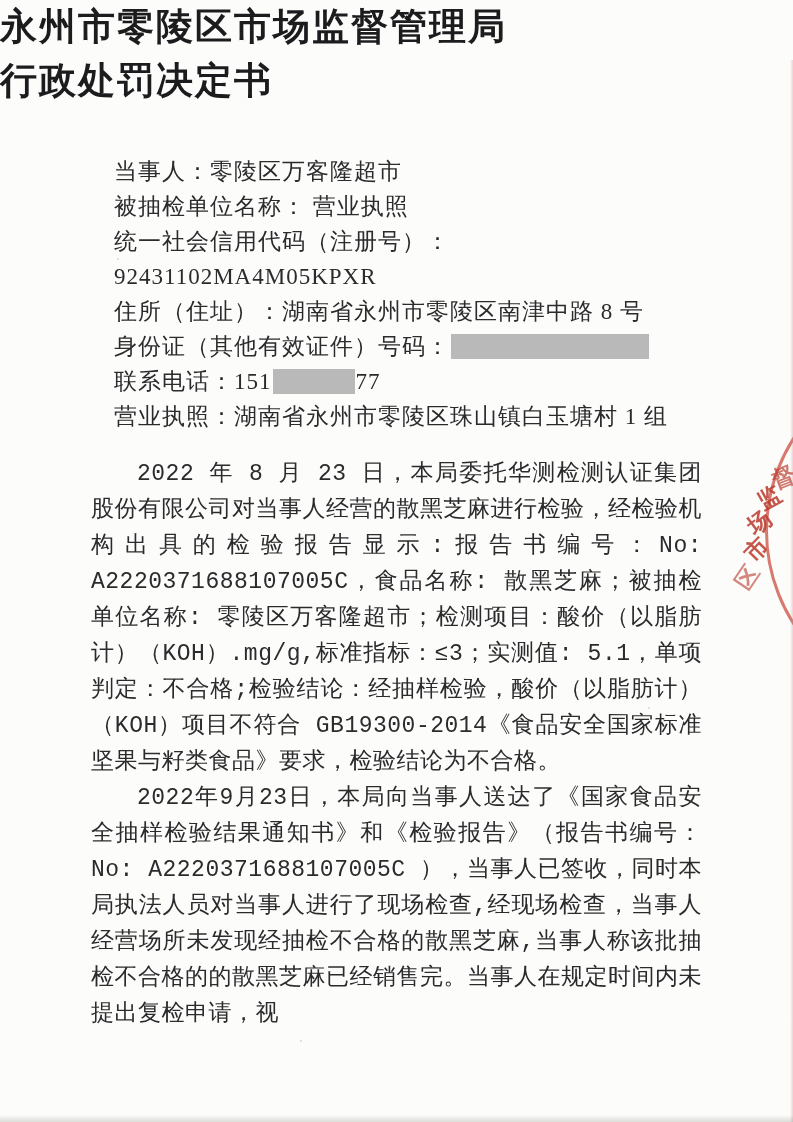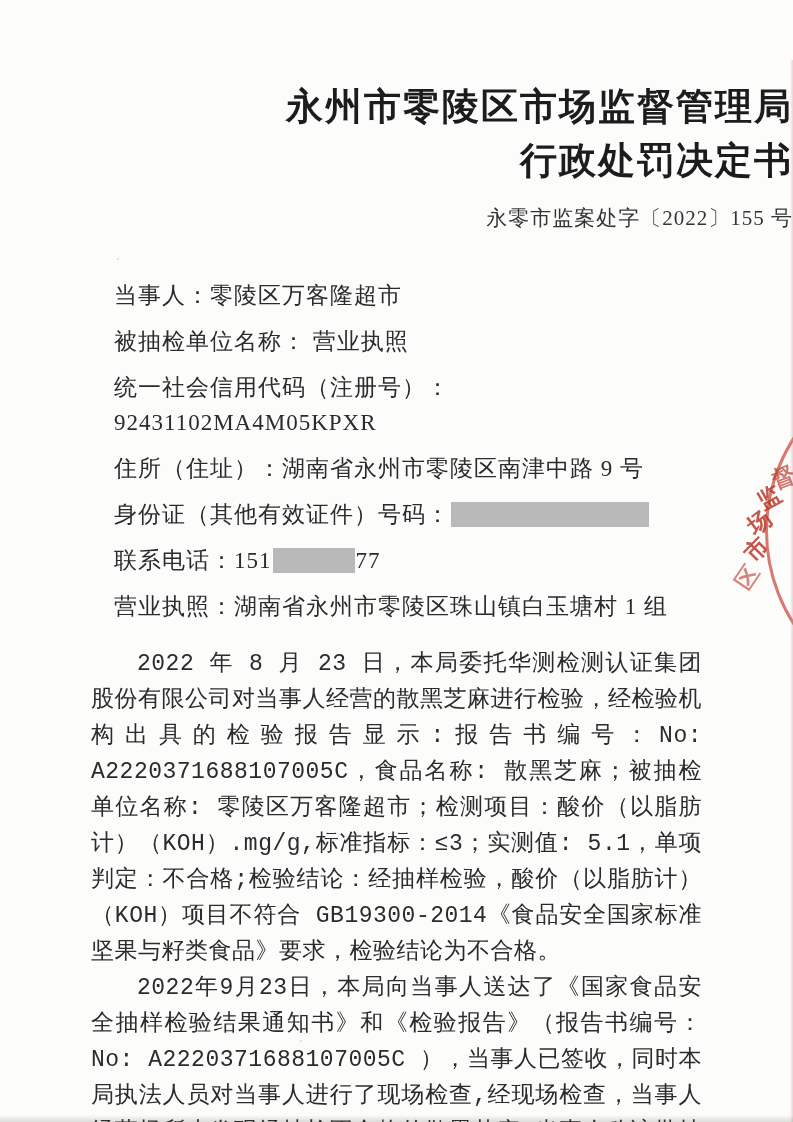--- a/index.html
+++ b/index.html
@@ -12,33 +12,33 @@
     font-family:"Liberation Serif","DejaVu Serif",serif;
     color:#2b2b2e;
   }
   
   .edge-bottom{position:absolute;left:0;right:0;bottom:0;height:7px;
     background:linear-gradient(to bottom,rgba(0,0,0,0),rgba(70,70,60,0.18));}
   .edge-right{position:absolute;top:60px;bottom:0;right:0;width:3px;
     background:linear-gradient(to right,rgba(0,0,0,0),rgba(190,140,150,0.35));}
   .speck{position:absolute;border-radius:50%;background:#d9d9d3;}
 
-  .header{margin-top:80px;text-align:right;}
+  .header{text-align:left;}
   .title{
     font-weight:bold;color:#1c1c1f;
     font-size:37px;line-height:54px;letter-spacing:2px;
   }
   .docnum{
     margin-top:16px;font-size:21px;color:#333336;letter-spacing:1px;
   }
 
   .party{margin:46px 88px 0 114px;}
   .pline{
     font-size:23px;line-height:35px;letter-spacing:1px;
-    white-space:pre-wrap;color:#2b2b2e;margin-top:11px;
+    white-space:pre-wrap;color:#2b2b2e;
   }
   .redact{
     display:inline-block;background:#b9b9b9;height:25px;
     vertical-align:-5px;margin:0 1px;
   }
   .redact-id{width:198px;}
   .redact-phone{width:82px;}
 
   .bodytext{margin:22px 91px 0 91px;}
   .bpara{
@@ -62,28 +62,27 @@
   .seal-char.c4{left:772px;top:466px;transform:rotate(-21deg);opacity:.8;}
 </style>
 </head>
 <body>
 
 <div class="sheet">
 
   <div class="header">
     <div class="title">永州市零陵区市场监督管理局</div>
     <div class="title">行政处罚决定书</div>
-    <div class="docnum">永零市监案处字〔2022〕155 号</div>
   </div>
 
   <div class="party">
     <div class="pline"><span>当事人：</span><span>零陵区万客隆超市</span></div>
     <div class="pline"><span>被抽检单位名称：</span><span> 营业执照</span></div>
     <div class="pline"><span>统一社会信用代码（注册号）：</span><span> 92431102MA4M05KPXR</span></div>
-    <div class="pline"><span>住所（住址）：</span><span>湖南省永州市零陵区南津中路 9 号</span></div>
+    <div class="pline"><span>住所（住址）：</span><span>湖南省永州市零陵区南津中路 8 号</span></div>
     <div class="pline"><span>身份证（其他有效证件）号码：</span><span class="redact redact-id"></span></div>
     <div class="pline"><span>联系电话：</span><span>151</span><span class="redact redact-phone"></span><span>77</span></div>
     <div class="pline"><span>营业执照：</span><span>湖南省永州市零陵区珠山镇白玉塘村 1 组</span></div>
   </div>
 
   <div class="bodytext">
     <p class="bpara">2022 年 8 月 23 日，本局委托华测检测认证集团股份有限公司对当事人经营的散黑芝麻进行检验，经检验机构出具的检验报告显示:报告书编号：No: A2220371688107005C，食品名称: 散黑芝麻；被抽检单位名称: 零陵区万客隆超市；检测项目：酸价（以脂肪计）（KOH）.mg/g,标准指标：≤3；实测值: 5.1，单项判定：不合格;检验结论：经抽样检验，酸价（以脂肪计）（KOH）项目不符合 GB19300-2014《食品安全国家标准 坚果与籽类食品》要求，检验结论为不合格。</p>
     <p class="bpara">2022年9月23日，本局向当事人送达了《国家食品安全抽样检验结果通知书》和《检验报告》（报告书编号：No: A2220371688107005C ），当事人已签收，同时本局执法人员对当事人进行了现场检查,经现场检查，当事人经营场所未发现经抽检不合格的散黑芝麻,当事人称该批抽检不合格的的散黑芝麻已经销售完。当事人在规定时间内未提出复检申请，视</p>
   </div>
 

